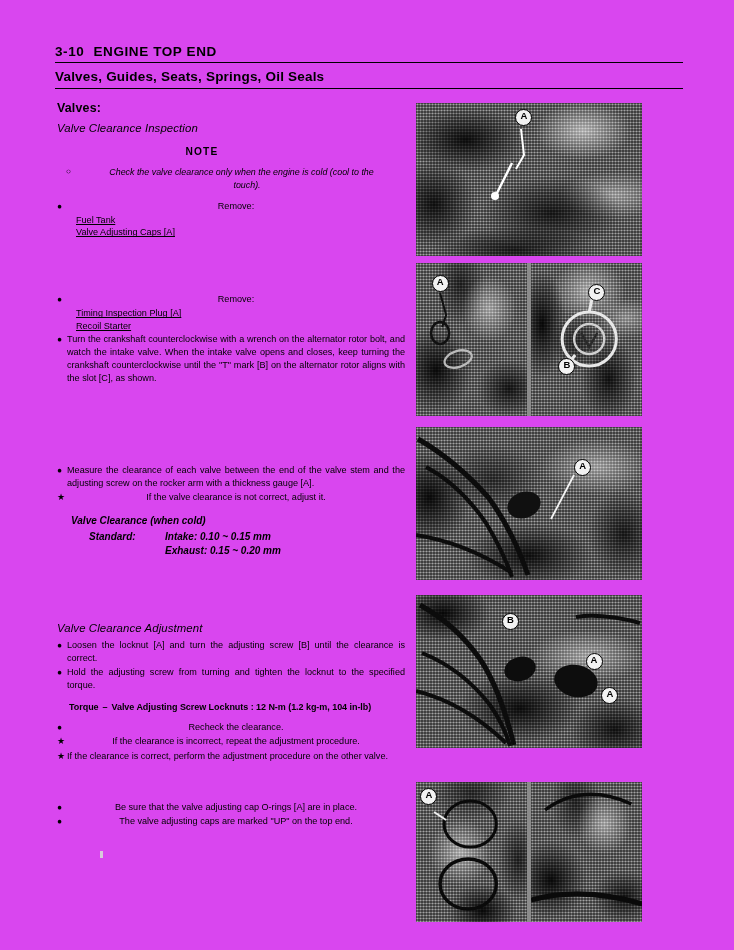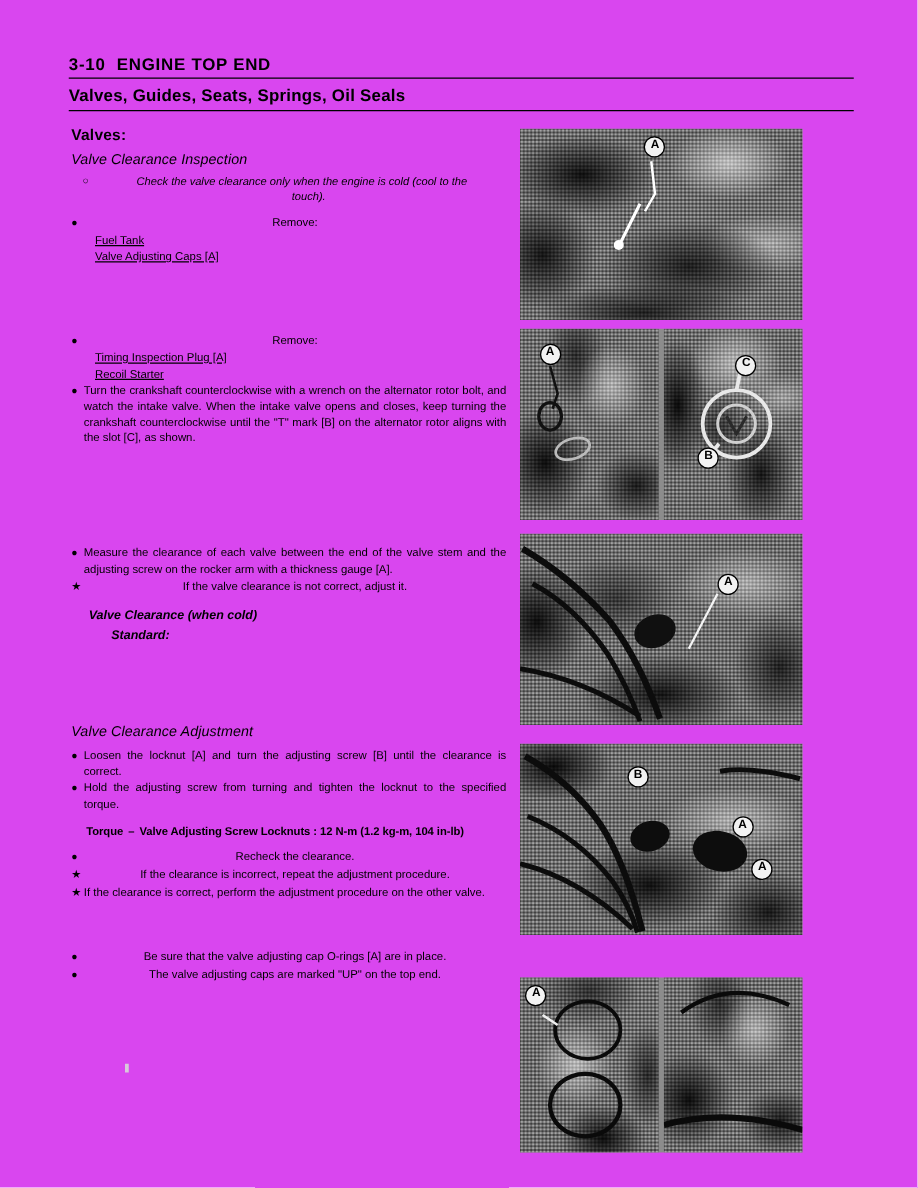--- a/index.html
+++ b/index.html
@@ -255,20 +255,21 @@
     <div class="rule"></div>
     <div class="section-line">Valves, Guides, Seats, Springs, Oil Seals</div>
     <div class="rule thin"></div>
   </div>
 
   <div class="textcol">
 
     <div class="h-valves">Valves:</div>
     <div class="h-sub">Valve Clearance Inspection</div>
 
+    <div class="note-title">NOTE</div>
 
     <div class="item note-item">
       <span class="bul ring">○</span>
       <span class="body nojust"><span>Check the valve clearance only when the engine is cold (cool to the</span><span class="cont">touch).</span></span>
     </div>
 
     <div class="gap-s"></div>
 
     <div class="item">
       <span class="bul">●</span>
@@ -304,20 +305,25 @@
 
     <div class="item">
       <span class="bul star">★</span>
       <span class="body nojust">If the valve clearance is not correct, adjust it.</span>
     </div>
 
     <div class="spec">
       <div class="spec-title">Valve Clearance (when cold)</div>
       <div class="spec-row">
         <span class="spec-key">Standard:</span>
+        <span class="spec-val">Intake:  0.10 ~ 0.15 mm</span>
+      </div>
+      <div class="spec-row indent">
+        <span class="spec-key"></span>
+        <span class="spec-val">Exhaust:  0.15 ~ 0.20 mm</span>
       </div>
     </div>
 
     <div style="height:62px"></div>
 
     <div class="h-sub">Valve Clearance Adjustment</div>
 
     <div class="item">
       <span class="bul">●</span>
       <span class="body">Loosen the locknut [A] and turn the adjusting screw [B] until the clearance is correct.</span>

